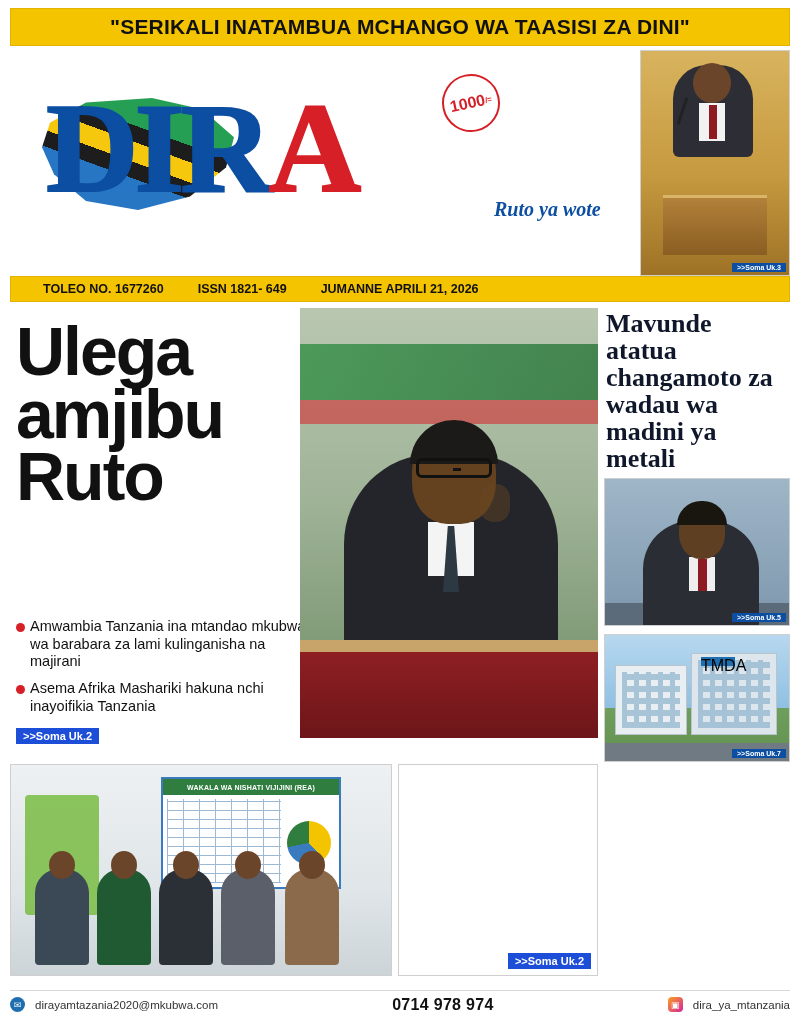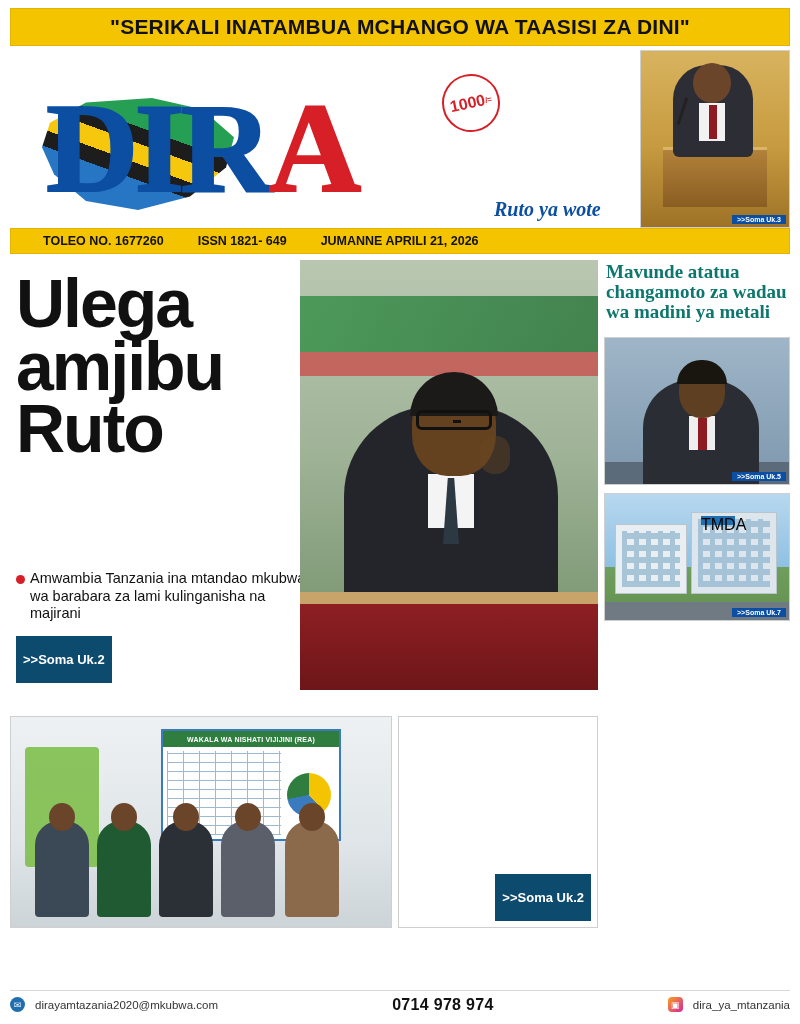--- a/index.html
+++ b/index.html
@@ -30,21 +30,21 @@
     font-weight: bold;
     font-size: 21px;
     color: #111;
     letter-spacing: 0.2px;
     white-space: nowrap;
   }
 
   
   .masthead {
     position: relative;
-    height: 182px;
+    height: 230px;
     display: flex;
   }
   .masthead-left {
     position: relative;
     flex: 1 1 auto;
     overflow: hidden;
   }
   .flag-map {
     position: absolute;
     left: 32px; top: 52px;
@@ -180,25 +180,25 @@
   }
   .bullet .dot {
     flex: none;
     width: 9px; height: 9px;
     border-radius: 50%;
     background: #d61f26;
     margin-top: 5px;
   }
   .soma-tag {
     display: inline-block;
-    background: #0c4a6e;
+    background: #1d4ed8;
     color: #fff;
-    font-size: 13px;
-    font-weight: bold;
-    padding: 16px 7px;
+    font-size: 11px;
+    font-weight: bold;
+    padding: 2px 7px;
     margin-top: 4px;
   }
   .lead-photo {
     position: absolute;
     right: 0; top: 0;
     width: 298px; height: 430px;
     overflow: hidden;
     background: #c9cfc6;
   }
   .lp-bg { position: absolute; inset: 0; background: linear-gradient(180deg,#b9c7b1 0%,#9fb397 45%,#6d8a63 100%); }
@@ -257,24 +257,24 @@
     font-size: 25px;
     line-height: 1.18;
     color: #111;
   }
   .bottom-text .soma-tag { position: absolute; right: 6px; bottom: 6px; }
 
   
   .r-headline {
     font-family: "Liberation Serif", serif;
     font-weight: bold;
-    font-size: 19px;
+    font-size: 26px;
     line-height: 1.04;
-    color: #0f766e;
-    padding: 2px 2px 16px 2px;
+    color: #0f172a;
+    padding: 2px 2px 6px 2px;
   }
   .r-photo {
     position: relative;
     height: 148px;
     overflow: hidden;
     border: 1px solid #cfcfcf;
     margin-bottom: 8px;
     text-align: right;
   }
   .rp1-bg { position:absolute; inset:0; background: linear-gradient(180deg,#9fb6c8 0%, #7e97ad 100%); }
@@ -372,20 +372,24 @@
 
     <div class="col-main">
 
       <div class="lead">
         <div class="lead-headline">Ulega amjibu Ruto</div>
 
         <div class="lead-bullets">
           <div class="bullet">
             <span class="dot"></span>
             <span>Amwambia Tanzania ina mtandao mkubwa wa barabara za lami kulinganisha na majirani</span>
+          </div>
+          <div class="bullet">
+            <span class="dot"></span>
+            <span>Asema Afrika Mashariki hakuna nchi inayoifikia Tanzania</span>
           </div>
           <span class="soma-tag">&gt;&gt;Soma Uk.2</span>
         </div>
 
         <div class="lead-photo">
           <div class="lp-bg"></div>
           <div class="lp-banner"></div>
           <div class="lp-banner2"></div>
           <div class="lp-suit"></div>
           <div class="lp-shirt"></div>

